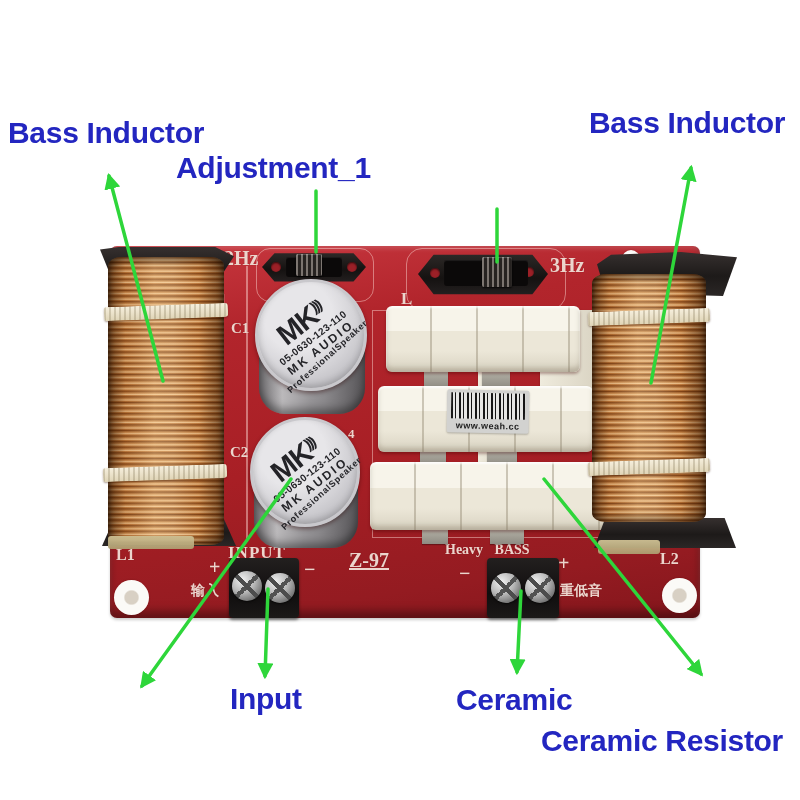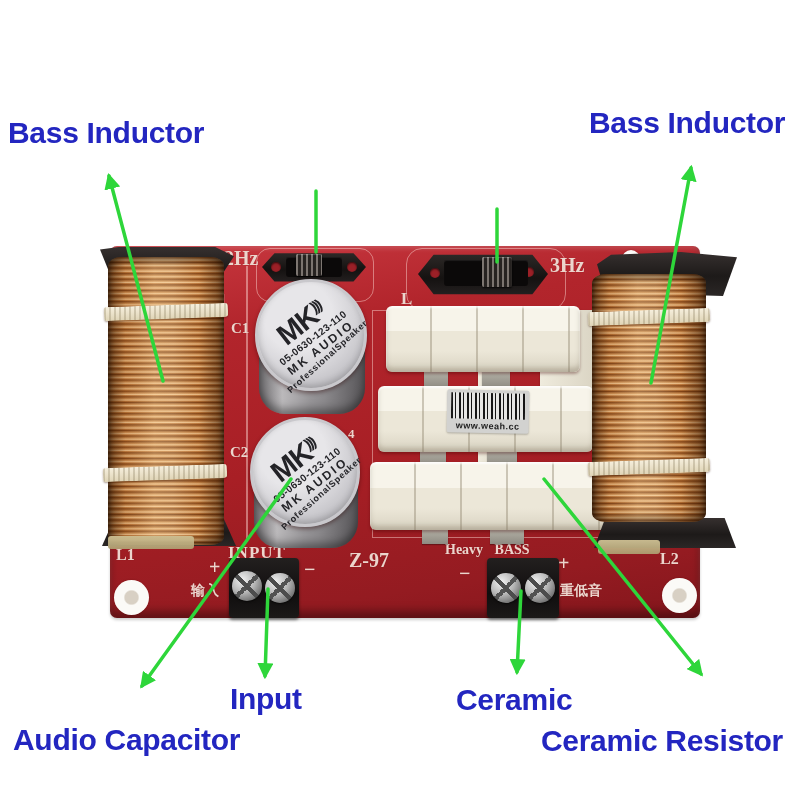--- a/index.html
+++ b/index.html
@@ -95,21 +95,21 @@
     <div class="silk" style="left:440px;top:8px;font-size:20px;text-align:center;">3Hz</div>
     <div class="silk" style="left:110px;top:46px;font-size:16px;">]</div>
     <div class="silk" style="left:121px;top:74px;font-size:15px;">C1</div>
     <div class="silk" style="left:120px;top:198px;font-size:15px;">C2</div>
     <div class="silk" style="left:291px;top:43px;font-size:17px;">L</div>
     <div class="silk" style="left:238px;top:180px;font-size:13px;">4</div>
     <div class="silk" style="left:118px;top:297px;font-size:17px;letter-spacing:1px;">INPUT</div>
     <div class="silk" style="left:99px;top:310px;font-size:20px;">+</div>
     <div class="silk" style="left:81px;top:336px;font-size:14px;">输入</div>
     <div class="silk" style="left:194px;top:312px;font-size:20px;">−</div>
-    <div class="silk" style="left:239px;top:303px;font-size:20px;">Z-97</div>
+    <div class="silk" style="left:239px;top:303px;font-size:20px;text-decoration:underline;">Z-97</div>
     <div class="silk" style="left:335px;top:296px;font-size:14px;word-spacing:8px;">Heavy BASS</div>
     <div class="silk" style="left:349px;top:316px;font-size:20px;">−</div>
     <div class="silk" style="left:448px;top:306px;font-size:20px;">+</div>
     <div class="silk" style="left:450px;top:336px;font-size:14px;">重低音</div>
     <div class="silk" style="left:6px;top:300px;font-size:16px;">L1</div>
     <div class="silk" style="left:550px;top:304px;font-size:16px;">L2</div>
     <div class="vmark">550 400 090</div>
   </div>
 
   <div class="hole z3" style="left:128px;top:250px;width:20px;height:20px;"></div>
@@ -201,19 +201,19 @@
       <line x1="497" y1="209" x2="497" y2="262"></line>
       <line x1="651" y1="383" x2="691" y2="168" marker-end="url(#ah)"></line>
       <line x1="291" y1="479" x2="142" y2="686" marker-end="url(#ah)"></line>
       <line x1="268" y1="589" x2="265" y2="676" marker-end="url(#ah)"></line>
       <line x1="521" y1="591" x2="517" y2="672" marker-end="url(#ah)"></line>
       <line x1="544" y1="479" x2="701" y2="674" marker-end="url(#ah)"></line>
     </g>
   </svg>
 
   <div class="lbl z10" style="left:8px;top:116px;">Bass Inductor</div>
+  <div class="lbl z10" style="left:176px;top:151px;">Adjustment_1</div>
   <div class="lbl z10" style="left:589px;top:106px;">Bass Inductor</div>
   <div class="lbl z10" style="left:230px;top:682px;">Input</div>
   <div class="lbl z10" style="left:456px;top:683px;">Ceramic</div>
-  <div class="lbl z10" style="left:13px;top:723px;">Audio Capacitor</div>
   <div class="lbl z10" style="left:541px;top:724px;">Ceramic Resistor</div>
 
 </div>
 
 </body></html>

